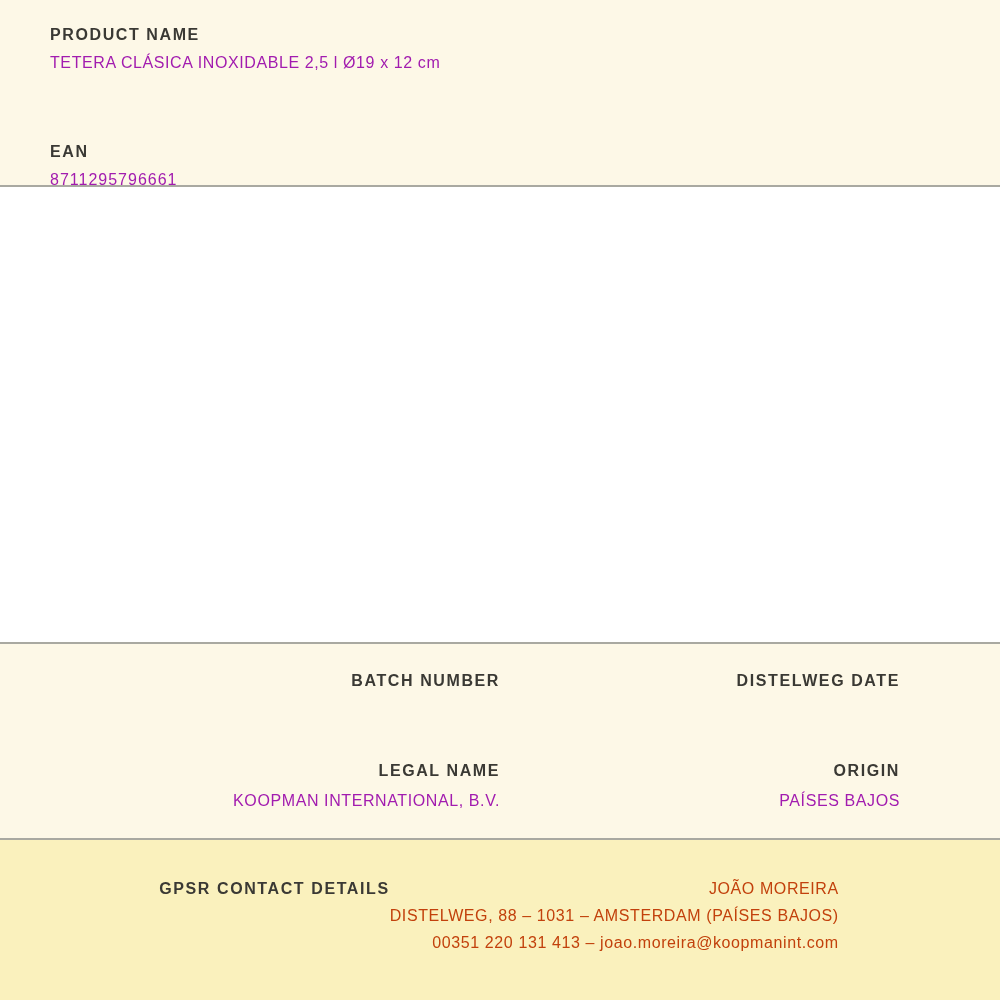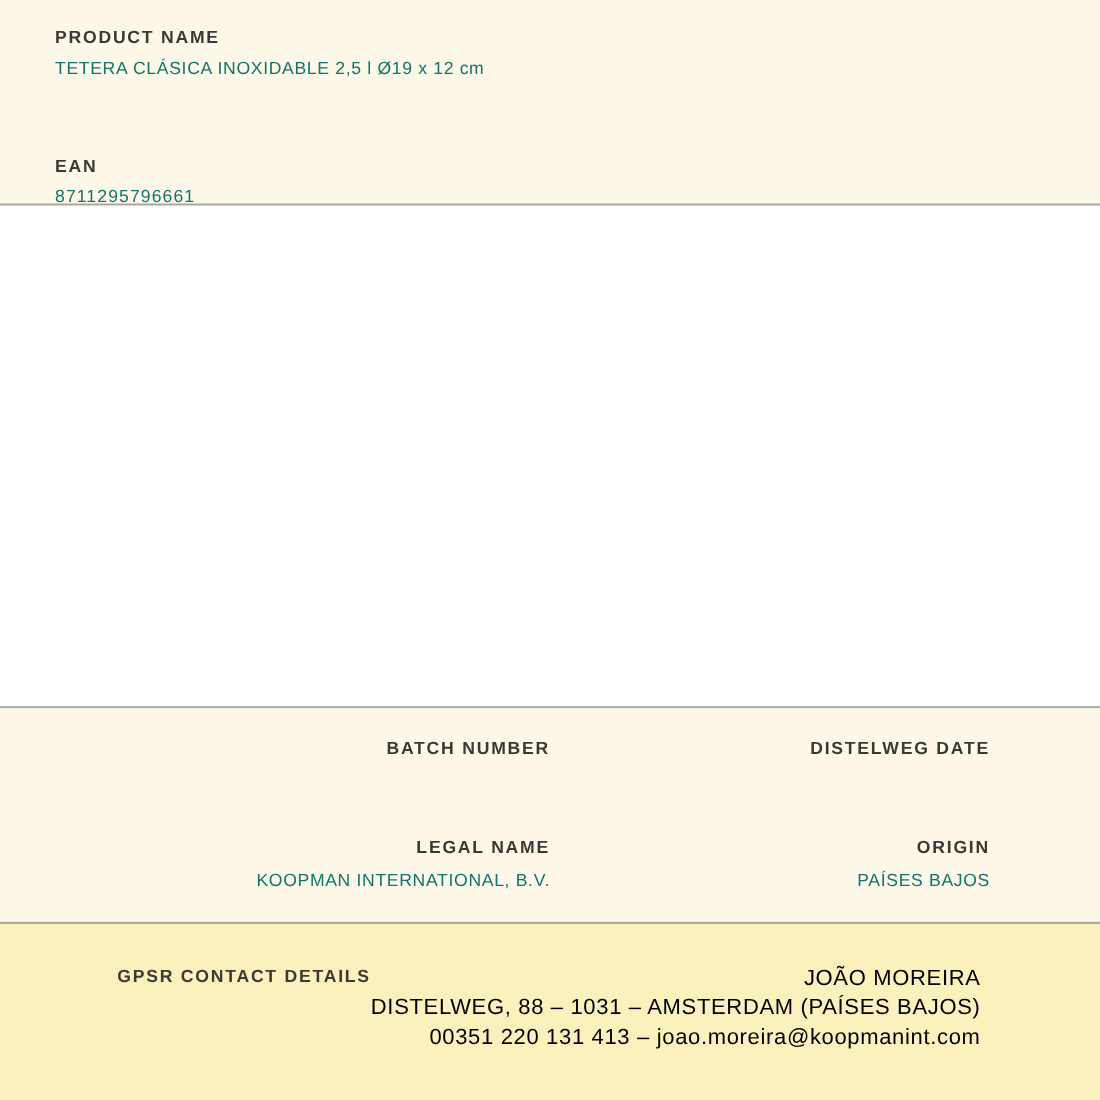--- a/index.html
+++ b/index.html
@@ -29,21 +29,21 @@
     font-size: 16px;
     letter-spacing: 1.6px;
     line-height: 16px;
     color: #3a3934;
   }
   .field-value {
     font-size: 16px;
     letter-spacing: 0.6px;
     line-height: 18px;
     margin-top: 11px;
-    color: #0f766e;
+    color: #a21caf;
   }
   .ean-field { margin-top: 72px; }
   .ean-field .field-value { letter-spacing: 1px; }
 
   
   .sec-image {
     height: 457px;
     background: #ffffff;
     border-bottom: 2px solid #a9a9a1;
   }
@@ -81,23 +81,23 @@
   .contact-heading {
     font-weight: bold;
     font-size: 16px;
     letter-spacing: 1.6px;
     line-height: 16px;
     color: #3a3934;
     white-space: nowrap;
   }
   .contact-lines {
     text-align: right;
-    font-size: 20px;
+    font-size: 16px;
     letter-spacing: 0.6px;
-    color: #000000;
+    color: #c2410c;
   }
   .contact-line { line-height: 16px; }
   .contact-line + .contact-line { margin-top: 11px; }
 </style>
 </head>
 <body>
 
 <div class="page">
 
   <header class="sec-header">

